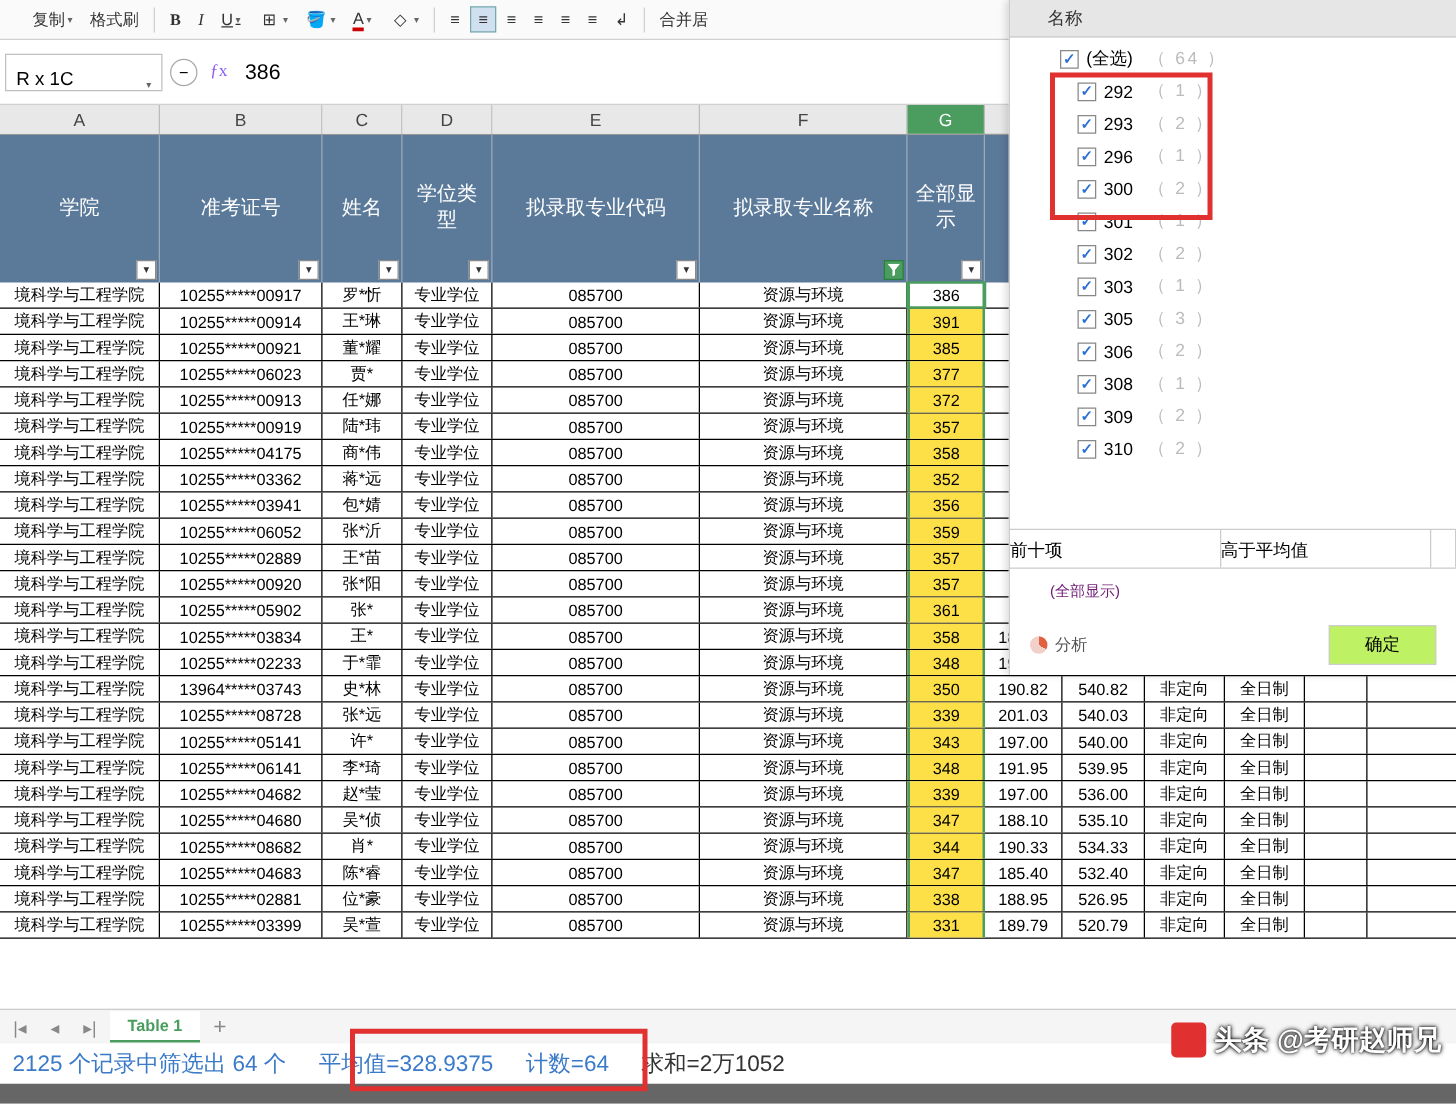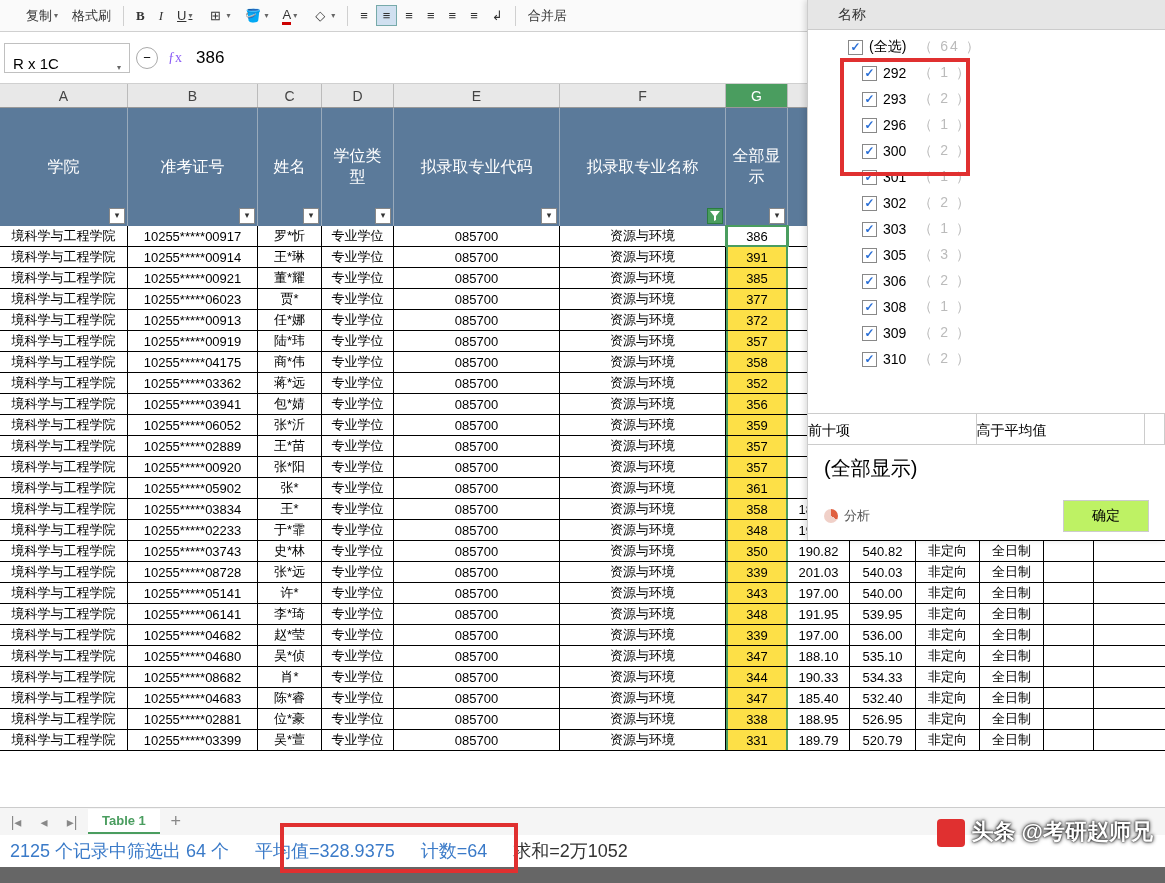--- a/index.html
+++ b/index.html
@@ -44,38 +44,38 @@
 
 .filter-panel { position: absolute; top: 0; right: 0; width: 358px; height: 540px; background: #fff; border-left: 1px solid #ccc; box-shadow: -2px 0 6px rgba(0,0,0,0.15); z-index: 50; display: flex; flex-direction: column; }
 .fp-head { height: 30px; background: #e6e6e6; border-bottom: 1px solid #ccc; padding: 6px 30px; font-size: 14px; color: #333; }
 .fp-list { flex: 1; overflow-y: auto; padding: 4px 0; }
 .fp-item { display: flex; align-items: center; height: 26px; padding-left: 54px; gap: 6px; font-size: 14px; }
 .fp-item.indent { padding-left: 54px; }
 .chk { width: 15px; height: 15px; border: 1px solid #888; display: flex; align-items: center; justify-content: center; color: #2a6fd6; font-size: 12px; font-weight: bold; }
 .fp-count { color: #bbb; margin-left: 6px; letter-spacing: 2px; }
 .fp-tabs { display: flex; border-top: 1px solid #ccc; border-bottom: 1px solid #ccc; height: 32px; }
 .fp-tab { flex: 1; line-height: 32px; font-size: 14px; border-right: 1px solid #ccc; }
-.fp-showall { padding: 10px 16px; color: #000000; font-size: 20px; }
+.fp-showall { padding: 10px 16px; color: #701a75; font-size: 12px; margin-left: 16px; }
 .fp-actions { display: flex; align-items: center; padding: 8px 16px; gap: 12px; }
 .fp-analyze { color: #555; display: flex; align-items: center; gap: 6px; }
 .pie-ico { width:14px; height:14px; border-radius:50%; background: conic-gradient(#e06040 0 120deg, #f0d0c8 120deg 360deg); }
 .fp-ok { margin-left: auto; padding: 6px 28px; border: 1px solid #ccc; background: #bef264; font-size: 14px; }
 
 .redbox { position: absolute; border: 4px solid #e03030; z-index: 60; pointer-events: none; }
 
 
 .sheet-tabs { position: absolute; bottom: 48px; left: 0; right: 0; height: 28px; background: #f5f5f5; border-top: 1px solid #ccc; display: flex; align-items: center; padding-left: 4px; gap: 4px; }
 .nav-arr { width: 24px; text-align: center; color: #888; font-size: 14px; }
 .tab { padding: 4px 14px; color: #4a9d5f; font-weight: bold; border-bottom: 2px solid #4a9d5f; background: #fff; }
 .tab-add { width: 24px; text-align: center; color: #888; font-size: 18px; }
 
 .status-bar { position: absolute; bottom: 16px; left: 0; right: 0; height: 32px; display: flex; align-items: center; padding: 0 10px; gap: 26px; font-size: 18px; color: #3a7ac8; background: #fff; }
 .status-bar span { white-space: nowrap; }
 
-.watermark { position: absolute; bottom: 36px; right: 12px; font-size: 22px; color: #fff; font-weight: bold; text-shadow: 0 0 4px #000, 0 0 2px #000; z-index: 70; display: flex; align-items: flex-end; gap: 6px; }
+.watermark { position: absolute; bottom: 36px; right: 12px; font-size: 22px; color: #fff; font-weight: bold; text-shadow: 0 0 4px #000, 0 0 2px #000; z-index: 70; display: flex; align-items: center; gap: 6px; }
 .wm-logo { width: 28px; height: 28px; background: #e03030; border-radius: 4px; }
 
 .bottom-line { position: absolute; bottom: 0; left: 0; right: 0; height: 16px; background: #666; }
 .sel-col-head { background: #4a9d5f !important; color: #fff; }
 </style>
 </head>
 <body>
 
 <div class="toolbar">
   <div class="tool-btn">
@@ -378,21 +378,21 @@
         <div class="dcell wF">资源与环境</div>
         <div class="dcell wG sel col-g-sel">348</div>
         <div class="dcell wH">193.94</div>
         <div class="dcell wI">541.94</div>
         <div class="dcell wJ">非定向</div>
         <div class="dcell wK">全日制</div>
         <div class="dcell wL"></div>
       </div>
       <div class="drow">
         <div class="dcell wA">境科学与工程学院</div>
-        <div class="dcell wB">10255*****03743</div>
+        <div class="dcell wB">13964*****03743</div>
         <div class="dcell wC">史*林</div>
         <div class="dcell wD">专业学位</div>
         <div class="dcell wE">085700</div>
         <div class="dcell wF">资源与环境</div>
         <div class="dcell wG sel col-g-sel">350</div>
         <div class="dcell wH">190.82</div>
         <div class="dcell wI">540.82</div>
         <div class="dcell wJ">非定向</div>
         <div class="dcell wK">全日制</div>
         <div class="dcell wL"></div>

